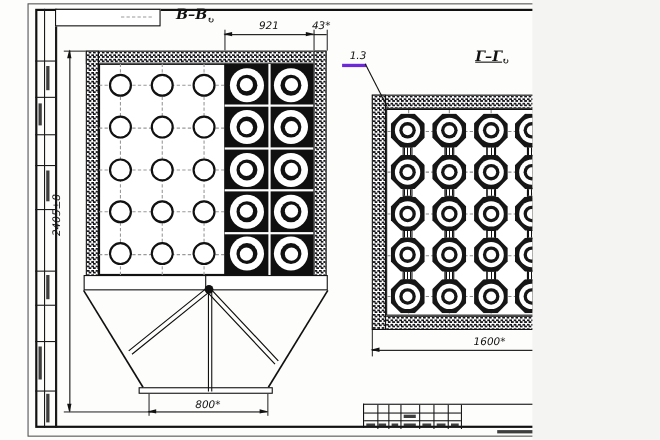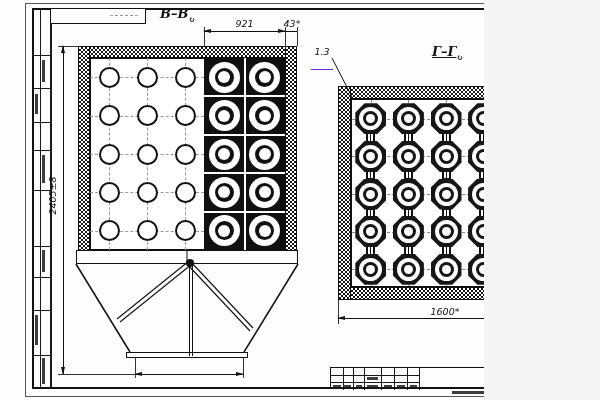--- a/index.html
+++ b/index.html
@@ -151,26 +151,27 @@
       <i class="b"></i>
   </div>
   <div class="dim-label rot" style="left:28px;top:190px;width:48px;">2405±8</div>
 
   <div class="vline" style="left:135px;top:358px;height:20px;border-color:#333;"></div>
   <div class="vline" style="left:243px;top:358px;height:20px;border-color:#333;"></div>
   <div class="dimh" style="left:135px;top:374px;width:108px;">
     <i class="l"></i>
       <i class="r"></i>
   </div>
+  <div class="dim-label" style="left:135px;top:363px;width:108px;">800*</div>
 
   <div class="sec-label" style="left:432px;top:44px;text-decoration:underline;">
     <span>Г–Г</span><sub style="font-size:8px;">↻</sub>
   </div>
 
-  <div class="dim-label" style="left:311px;top:46px;width:22px;border-bottom:1px solid #6d28d9;padding-bottom:12px;">1.3</div>
+  <div class="dim-label" style="left:311px;top:46px;width:22px;border-bottom:3px solid #6d28d9;padding-bottom:1px;text-align:right;">1.3</div>
 
   <div class="hatch abs" style="left:338px;top:86px;width:214px;height:13px;"></div>
   <div class="hatch abs" style="left:338px;top:287px;width:214px;height:13px;"></div>
   <div class="hatch abs" style="left:338px;top:86px;width:13px;height:214px;"></div>
   <div class="hatch abs" style="left:539px;top:86px;width:13px;height:214px;"></div>
   <div class="abs" id="tube-grid" style="left:351px;top:99px;width:188px;height:188px;border:1px solid #111;box-sizing:border-box;background:#fff;overflow:hidden;">
       <div style="position: absolute; left: 0px; top: 18.8px; width: 188px; height: 0px; border-top: 1px dashed rgb(138, 138, 138);"></div>
       <div style="position: absolute; left: 0px; top: 56.4px; width: 188px; height: 0px; border-top: 1px dashed rgb(138, 138, 138);"></div>
       <div style="position: absolute; left: 0px; top: 94px; width: 188px; height: 0px; border-top: 1px dashed rgb(138, 138, 138);"></div>
       <div style="position: absolute; left: 0px; top: 131.6px; width: 188px; height: 0px; border-top: 1px dashed rgb(138, 138, 138);"></div>

